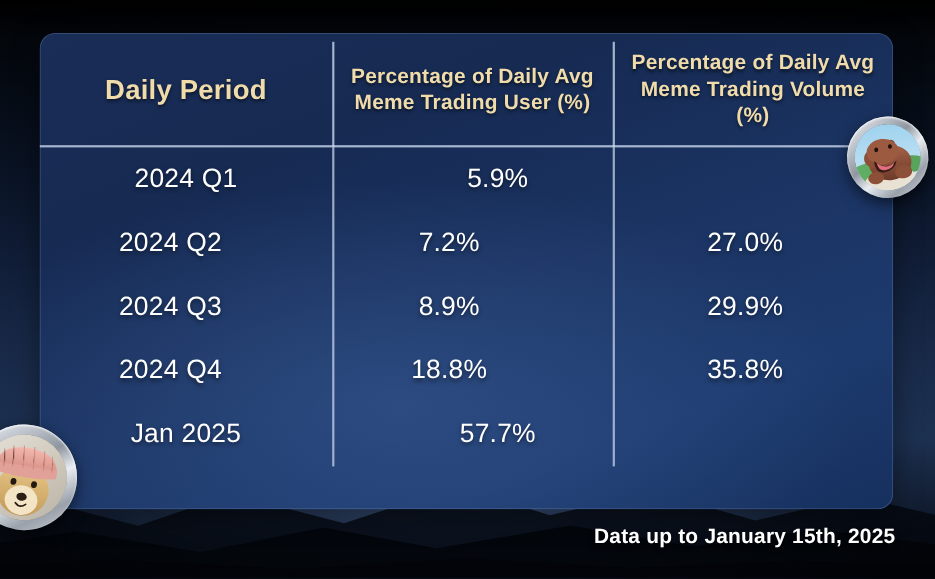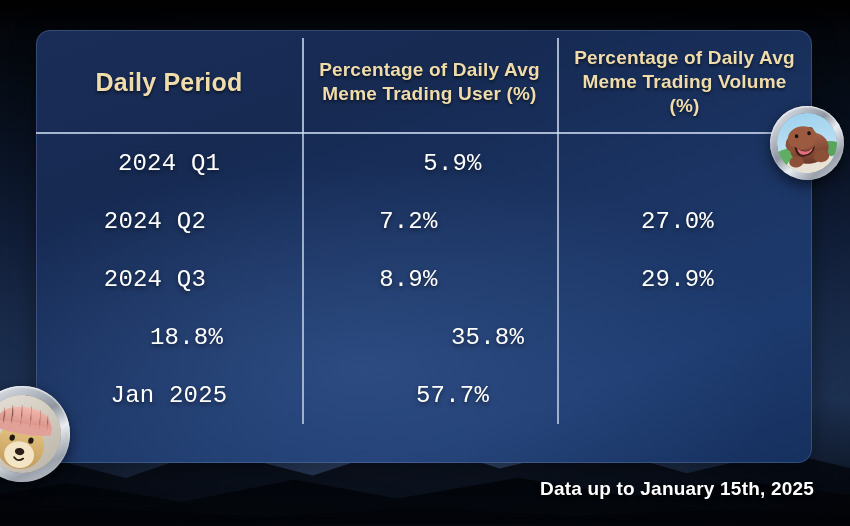--- a/index.html
+++ b/index.html
@@ -134,21 +134,20 @@
     width: 2px;
     background: rgba(205,219,240,.78);
   }
 
   .tbody { position: relative; }
 
   .trow {
     display: flex;
     height: 58px;
     align-items: flex-end;
-    font-family: Liberation Mono, monospace;
   }
   .td {
     position: relative;
     height: 58px;
     display: flex;
     align-items: center;
     justify-content: center;
     color: #ffffff;
     font-size: 24px;
     letter-spacing: .2px;
@@ -241,20 +240,21 @@
         <div class="td c0">2024 Q2</div>
         <div class="td c1">7.2%</div>
         <div class="td c2">27.0%</div>
       </div>
       <div class="trow">
         <div class="td c0">2024 Q3</div>
         <div class="td c1">8.9%</div>
         <div class="td c2">29.9%</div>
       </div>
       <div class="trow">
+        <div class="td c0">2024 Q4</div>
         <div class="td c1">18.8%</div>
         <div class="td c2">35.8%</div>
       </div>
       <div class="trow">
         <div class="td c0">Jan 2025</div>
         <div class="td c1">57.7%</div>
       </div>
     </div>
   </div>
 

